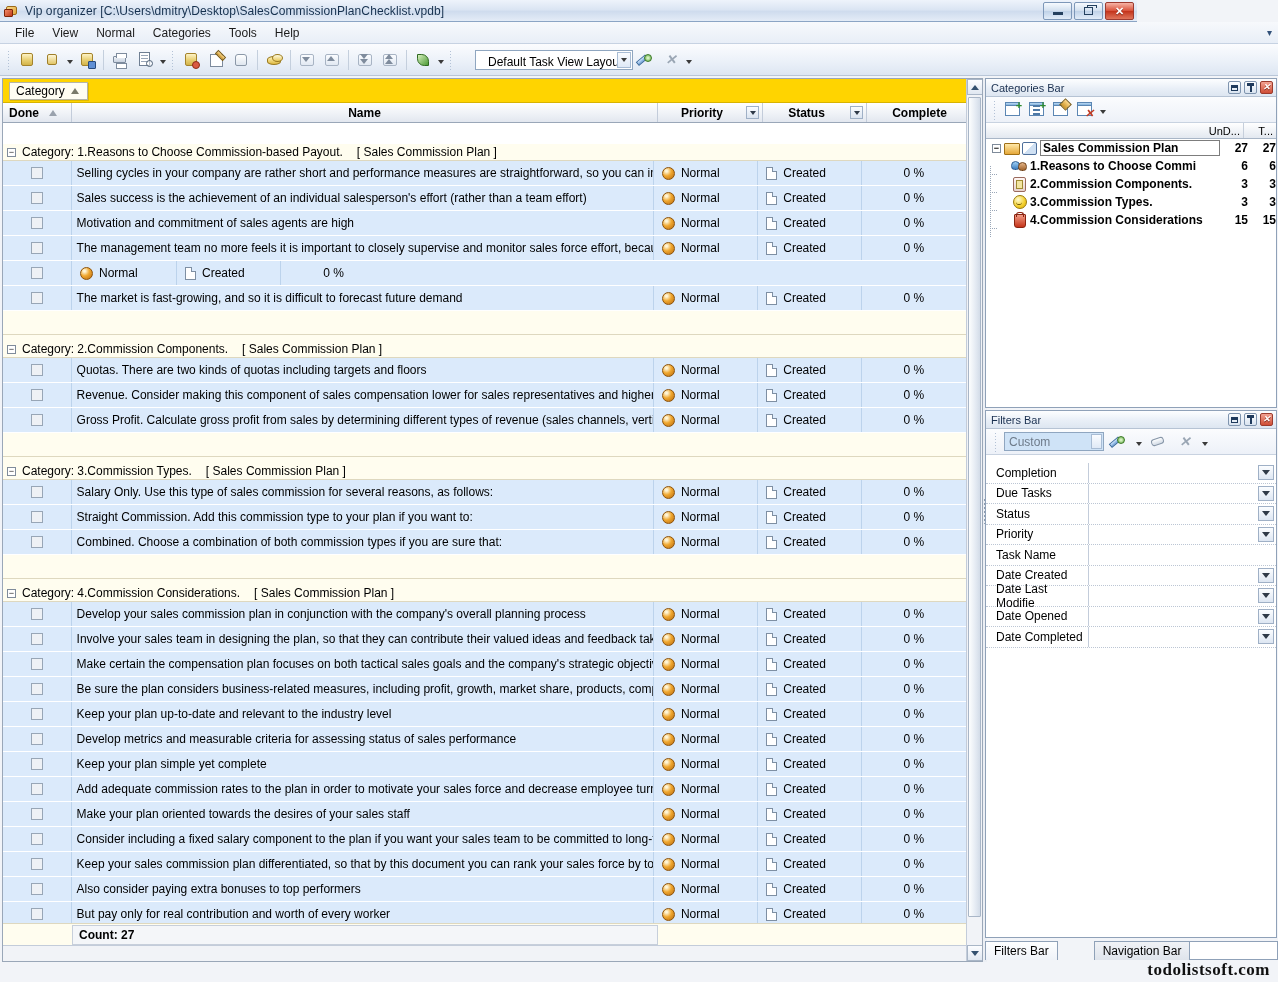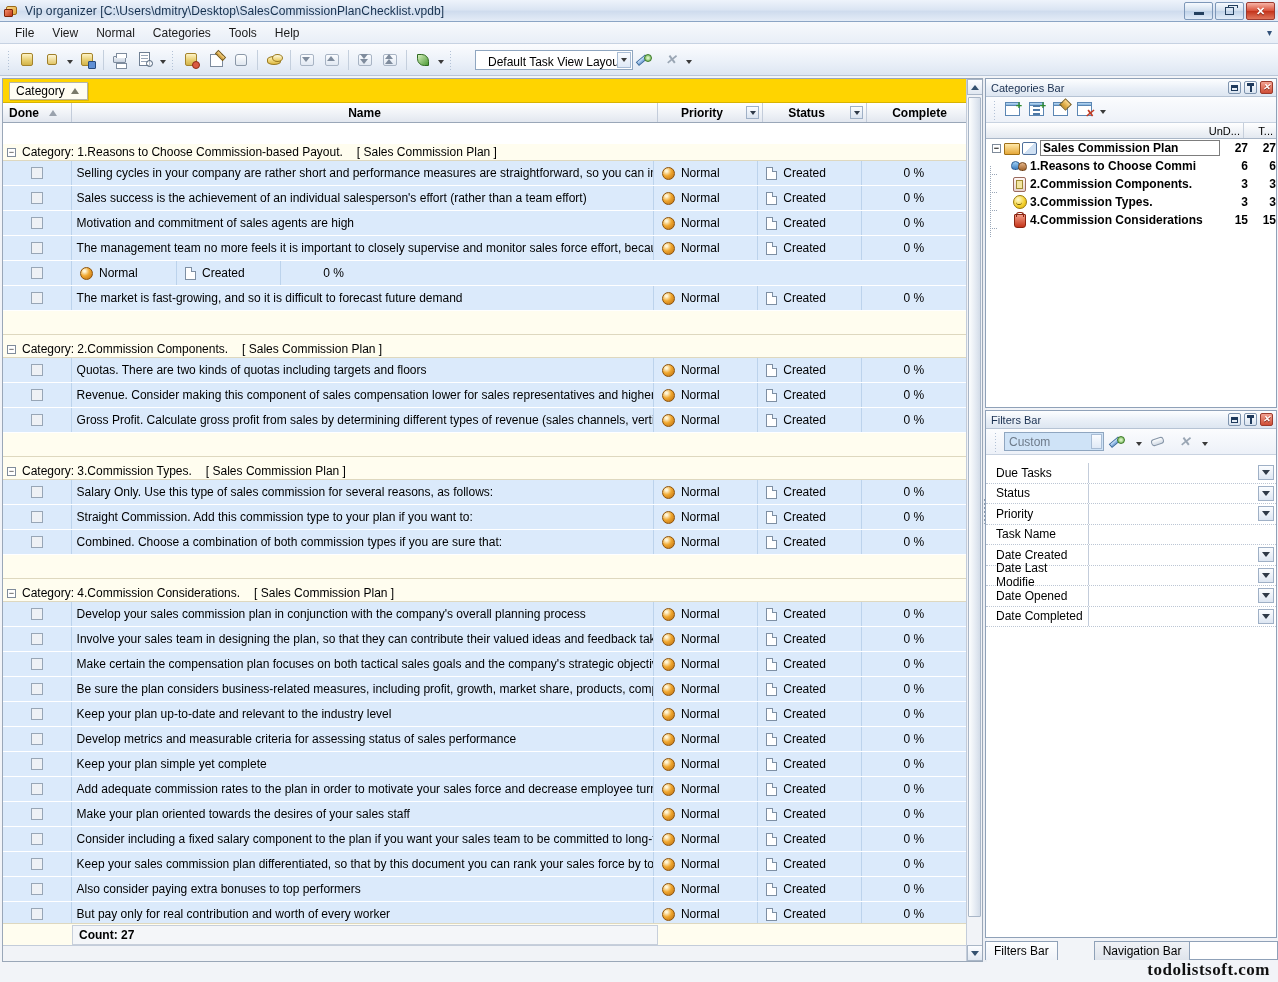--- a/index.html
+++ b/index.html
@@ -13,21 +13,21 @@
     overflow: hidden;
   }
   #app {
     position: relative;
     width: 1278px; height: 982px;
     background: #f2f4f8;
   }
 
   
   .titlebar {
-    position: absolute; left: 0; top: 0; width: 1278px; height: 22px;
+    position: absolute; left: 0; top: 0; width: 1137px; height: 22px;
     background: linear-gradient(to bottom, #eef3fb 0%, #dbe5f3 45%, #cfdcee 55%, #e4ecf7 100%);
     border-bottom: 1px solid #8ba4c4;
     display: flex; align-items: center;
   }
   .title-icon {
     width: 16px; height: 16px; margin-left: 4px; margin-right: 5px;
     position: relative; flex: none;
   }
   .title-icon .sh1 {
     position:absolute; left:2px; top:3px; width:11px; height:9px;
@@ -1133,20 +1133,28 @@
         <span class="ico">
             <i class="xmark">✕</i>
           </span>
       </span>
       <span class="tb-caret">
           <i class="caret-dn"></i>
         </span>
     </div>
     <div class="ftable" id="filters-host">
         <div class="frow">
+          <div class="fname">Completion</div>
+          <div class="fval">
+            <span class="fdrop">
+              <i></i>
+            </span>
+          </div>
+        </div>
+        <div class="frow">
           <div class="fname">Due Tasks</div>
           <div class="fval">
             <span class="fdrop">
               <i></i>
             </span>
           </div>
         </div>
         <div class="frow">
           <div class="fname">Status</div>
           <div class="fval">

